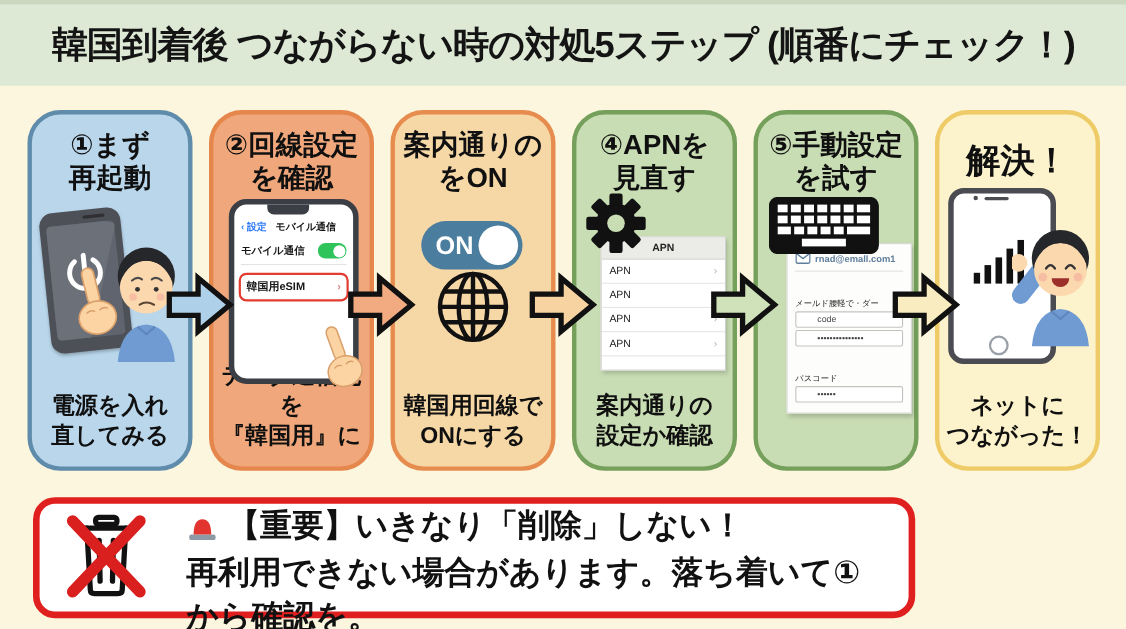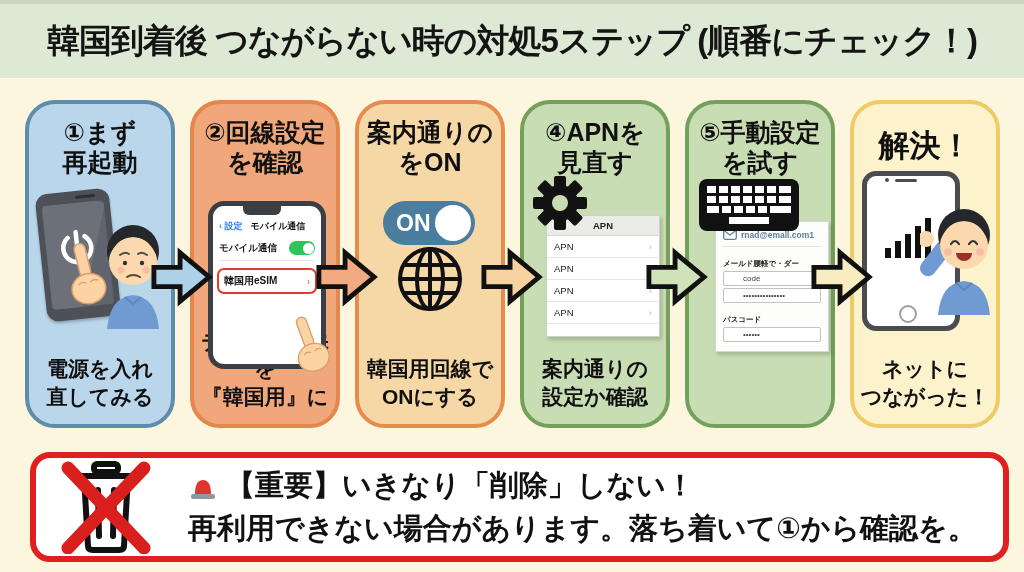--- a/index.html
+++ b/index.html
@@ -31,21 +31,21 @@
     border-radius:12px;transform:rotate(-6deg);box-shadow:0 2px 3px rgba(0,0,0,.25);}
   .phone1 .scr{position:absolute;left:6px;top:12px;right:6px;bottom:12px;background:#60646e;
     border-radius:4px;overflow:hidden;}
   .phone1 .shine{position:absolute;left:-20px;top:-10px;width:60px;height:160px;background:#6b7079;
     transform:rotate(18deg);}
   .phone1 .spk{position:absolute;top:5px;left:40px;width:20px;height:3px;background:#2e3034;border-radius:2px;}
   .pwr{position:absolute;left:14px;top:34px;}
   .hand1{position:absolute;left:28px;top:64px;}
   .boy-worried{position:absolute;right:-2px;top:40px;}
   
-  .phone2{position:absolute;left:14px;top:24px;width:108px;height:158px;background:#ffffff;
+  .phone2{position:absolute;left:14px;top:4px;width:108px;height:158px;background:#ffffff;
     border:5px solid #3b3e44;border-radius:16px;}
   .notch{position:absolute;top:0;left:30px;width:38px;height:9px;background:#3b3e44;border-radius:0 0 6px 6px;}
   .p2-head{display:flex;align-items:center;gap:8px;margin:14px 6px 0;font-size:9px;}
   .p2-back{color:#2f7cf6;font-weight:700;}
   .p2-title{color:#111;font-weight:800;}
   .p2-row{display:flex;align-items:center;justify-content:space-between;margin:8px 6px 0;
     padding-bottom:5px;border-bottom:1px solid #e3e3e3;font-size:9.5px;font-weight:800;}
   .tgl-sm{width:26px;height:14px;background:#2ec45a;border-radius:8px;position:relative;flex:none;}
   .tgl-sm i{position:absolute;top:1.5px;right:1.5px;width:11px;height:11px;background:#fff;border-radius:50%;}
   .p2-esim{display:flex;align-items:center;justify-content:space-between;margin:7px 4px 0;
@@ -67,35 +67,35 @@
   .apn-row{display:flex;justify-content:space-between;align-items:center;padding:5px 7px;
     border-bottom:1px solid #e6e6e3;font-size:9.5px;color:#222;}
   .apn-row .chev{color:#b4b4b0;}
   .apn-foot{height:12px;}
   
   .kbd{position:absolute;left:10px;top:2px;z-index:2;}
   .form-panel{position:absolute;left:26px;top:44px;width:114px;background:#fdfdfc;border:1px solid #d6d6d2;
     box-shadow:2px 3px 4px rgba(0,0,0,.18);padding:7px 7px 9px;box-sizing:border-box;}
   .f-email{display:flex;align-items:center;gap:4px;color:#5f7f9d;font-size:8.5px;font-weight:700;
     padding-bottom:6px;border-bottom:1px solid #e2e2de;}
-  .f-label{font-size:7.5px;font-weight:700;color:#222;margin-top:12px;}
+  .f-label{font-size:7.5px;font-weight:400;color:#222;margin-top:24px;}
   .f-input{margin-top:2px;border:1px solid #c3c3bf;border-radius:2px;background:#fff;
     font-size:8px;color:#444;padding:2px 19px;height:9px;line-height:9px;overflow:hidden;}
   
   .phone6{position:absolute;left:8px;top:6px;width:88px;height:150px;background:#fff;
     border:5px solid #4a4c52;border-radius:14px;}
   .phone6 .spk{position:absolute;top:3px;left:28px;width:22px;height:3px;background:#4a4c52;border-radius:2px;}
   .phone6 .cam{position:absolute;top:2.5px;left:18px;width:4px;height:4px;background:#4a4c52;border-radius:50%;}
   .phone6 .home{position:absolute;bottom:3px;left:32px;width:14px;height:14px;border:2px solid #9aa0a8;border-radius:50%;}
   .bars{position:absolute;left:18px;top:42px;}
   .boy-happy{position:absolute;right:-6px;top:34px;}
   
-  .warning{position:absolute;left:30px;top:452px;width:979px;height:110px;background:#fff;
+  .warning{position:absolute;left:30px;top:452px;width:802px;height:110px;background:#fff;
     border:6px solid #e01f1f;border-radius:20px;box-sizing:border-box;
-    display:flex;align-items:center;padding:0 22px;gap:34px;}
+    display:flex;align-items:flex-start;padding:0 22px;gap:34px;}
   .warn-text{display:flex;flex-direction:column;gap:3px;}
   .warn-line{display:flex;align-items:center;gap:8px;font-size:29px;font-weight:900;color:#111;}
   .siren{flex:none;display:inline-block;}
 </style>
 </head>
 <body>
 
 <div class="canvas">
 
   <header class="title-band">

